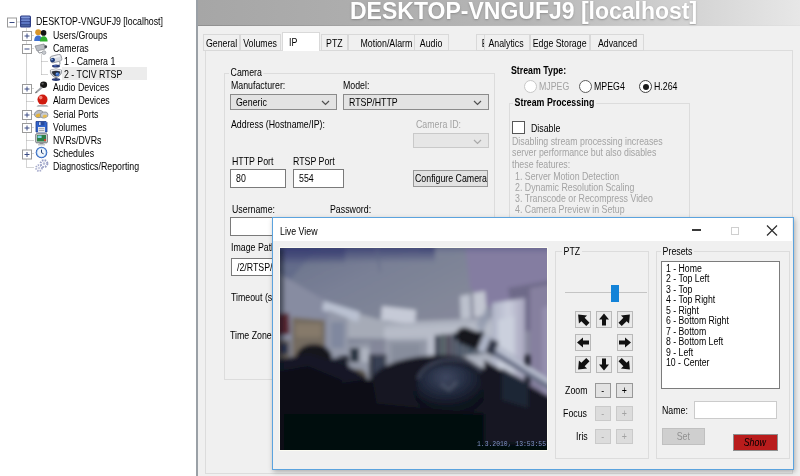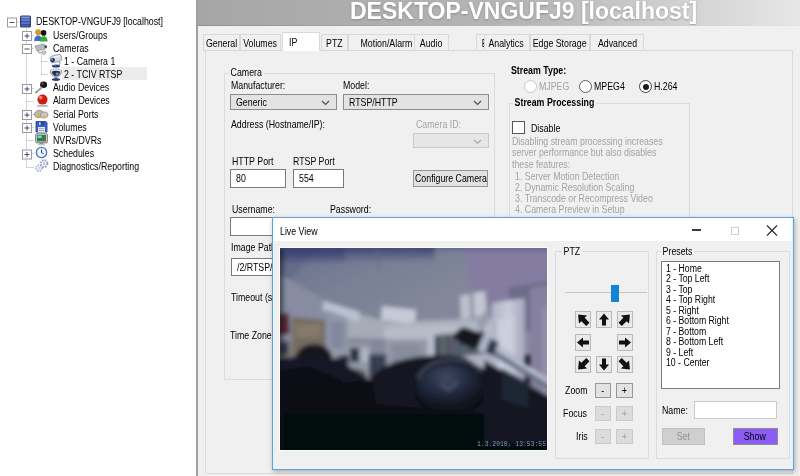--- a/index.html
+++ b/index.html
@@ -479,18 +479,18 @@
       <div class="titem"><span class="t">7 - Bottom</span></div>
       <div class="titem"><span class="t">8 - Bottom Left</span></div>
       <div class="titem"><span class="t">9 - Left</span></div>
       <div class="titem"><span class="t">10 - Center</span></div>
     </div>
     <div class="lbl" style="left:389px;top:186px;">Name:</div>
     <div class="abs" style="left:421px;top:183px;width:83px;height:18px;background:#fff;border:1px solid #cbcbcb;"></div>
     <div class="btn" style="left:389px;top:210px;width:43px;height:17px;line-height:15px;background:#cfcfcf;border-color:#c0c0c0;color:#919191;">
         <span class="tc">Set</span>
       </div>
-    <div class="btn" style="left:460px;top:210px;width:45px;height:17px;line-height:15px;background:#8b5cf6;border-color:#8e8e8e;">
+    <div class="btn" style="left:460px;top:216px;width:45px;height:17px;line-height:15px;background:#b91c1c;border-color:#8e8e8e;font-style:italic;">
         <span class="tc">Show</span>
       </div>
   </div>
 
 </div>
 
 </body></html>

